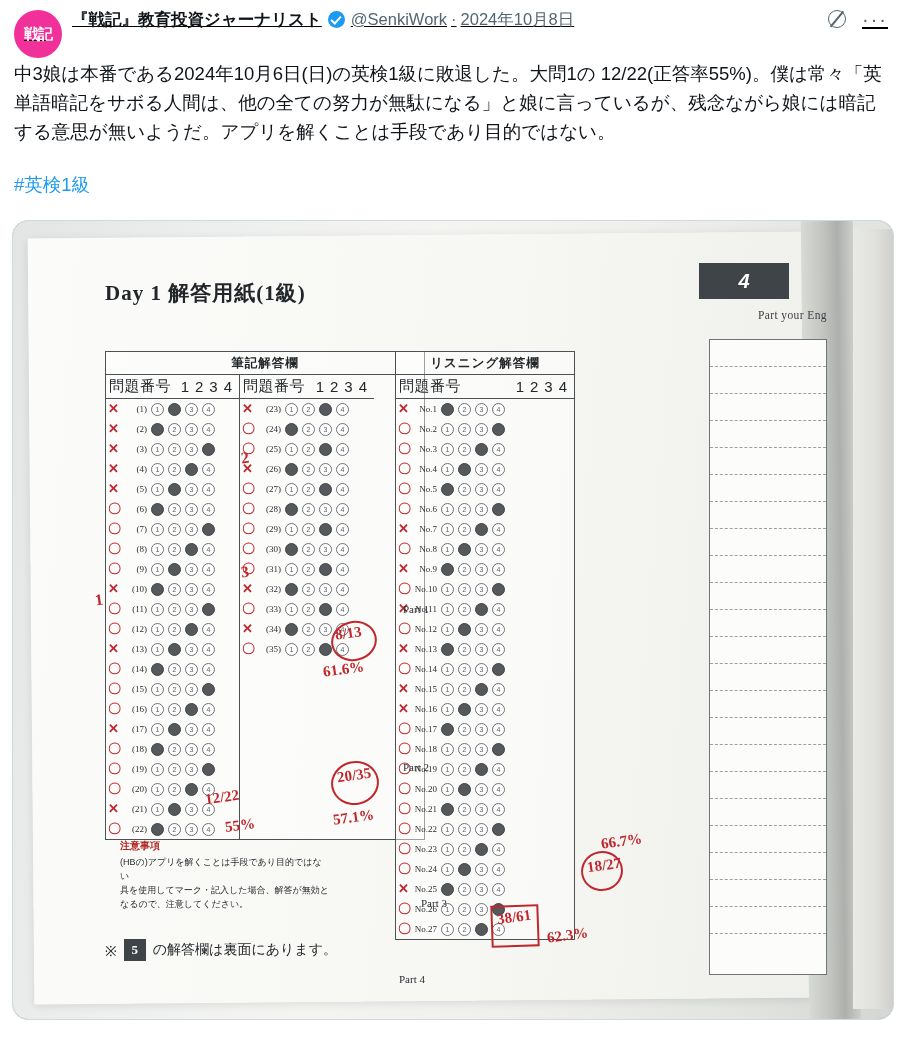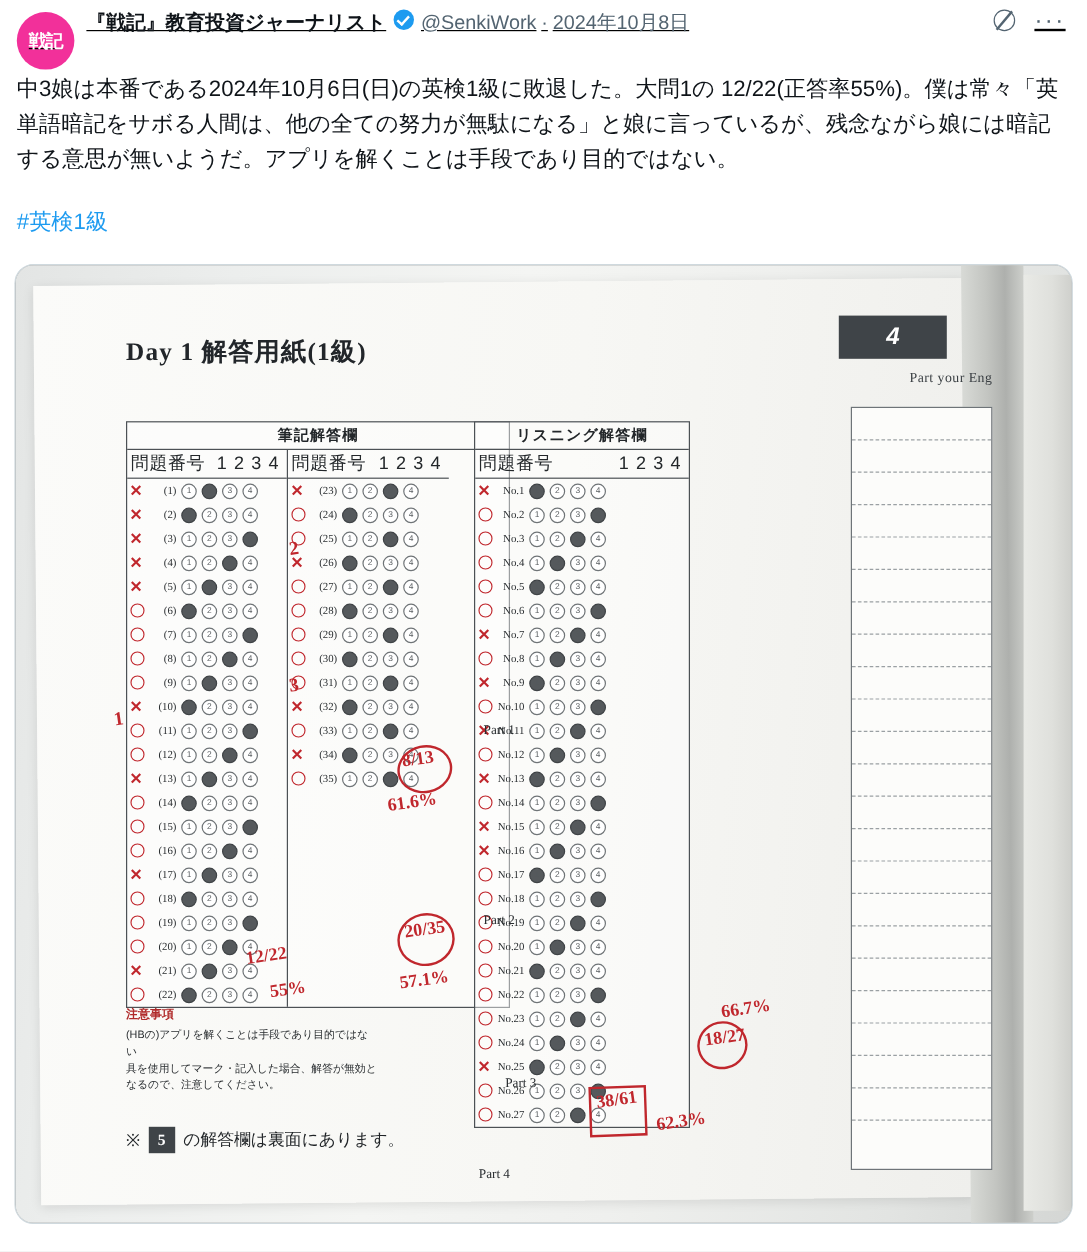--- a/index.html
+++ b/index.html
@@ -39,21 +39,21 @@
     font-weight: bold;
     letter-spacing: -1px;
     margin-top: 2px;
   }
   .head-right {
     flex: 1 1 auto;
     min-width: 0;
   }
   .name-line {
     display: flex;
-    align-items: flex-start;
+    align-items: center;
     gap: 4px;
     font-size: 16.5px;
     line-height: 22px;
     white-space: nowrap;
   }
   .display-name {
     font-weight: bold;
     color: #0f1419;
   }
   .verified {
@@ -281,21 +281,21 @@
     border-radius: 50%;
     transform: rotate(-12deg);
   }
   .red-rect {
     position: absolute;
     border: 2px solid #c0272d;
     transform: rotate(-2deg);
   }
   .note-box {
     position: absolute;
-    left: 92px; bottom: 108px;
+    left: 107px; bottom: 108px;
     width: 210px;
     font-size: 9px;
     line-height: 14px;
     color: #2a2e31;
   }
   .note-title { color: #b02a2a; font-weight: bold; font-size: 10px; margin-bottom: 2px;}
   .foot-line {
     position: absolute;
     left: 92px; bottom: 58px;
     font-size: 14px;

